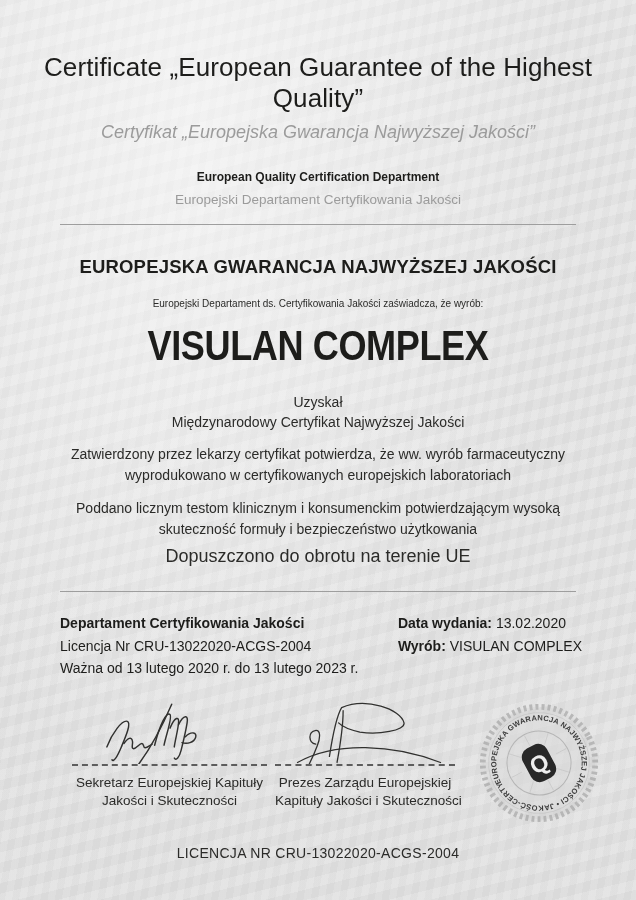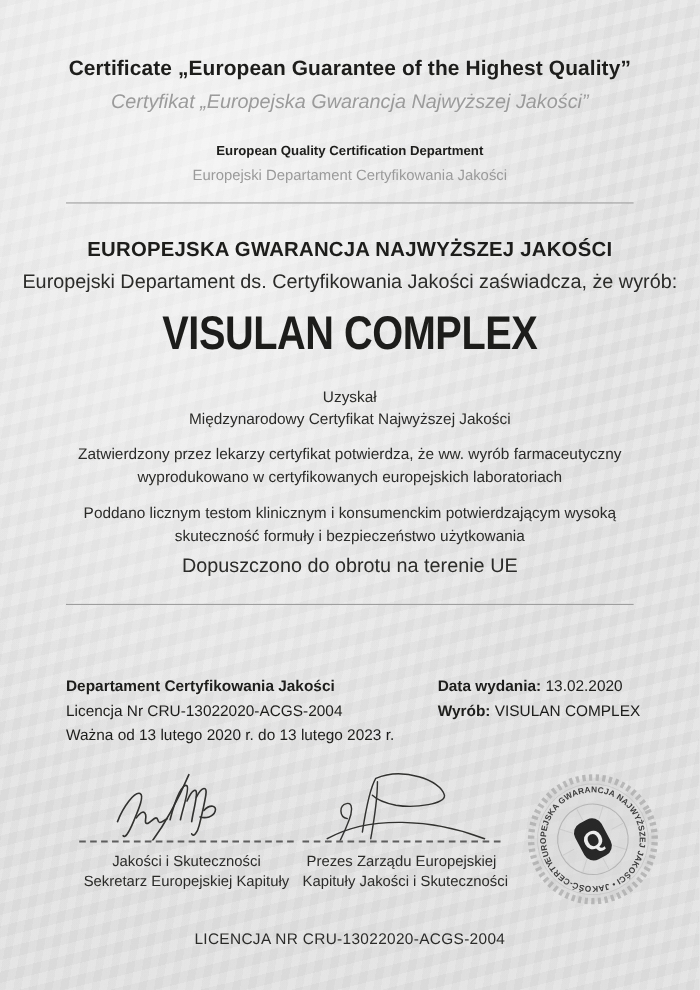--- a/index.html
+++ b/index.html
@@ -12,28 +12,28 @@
   .page{
     position:relative;width:636px;height:900px;overflow:hidden;
     text-align:center;
     background:
       radial-gradient(ellipse at 30% 15%, rgba(255,255,255,.55), rgba(255,255,255,0) 60%),
       repeating-linear-gradient(100deg, rgba(0,0,0,.016) 0 7px, rgba(255,255,255,.05) 7px 14px),
       repeating-linear-gradient(-14deg, rgba(0,0,0,.022) 0 10px, rgba(255,255,255,.06) 10px 20px),
       linear-gradient(#e7e7e7,#e2e2e2);
   }
   .pad-top{height:52px;}
-  .title-en{font-size:19px;font-weight:bold;margin:0 10px;letter-spacing:.1px;}
+  .title-en{font-size:26px;font-weight:normal;margin:0 10px;letter-spacing:.1px;}
   .title-pl{font-size:18px;color:#9b9b9b;margin-top:8px;font-style:italic;}
   .dept-en{font-size:12px;font-weight:bold;margin-top:27px;}
   .dept-pl{font-size:13.5px;color:#9b9b9b;margin-top:8px;}
   .address{margin-top:20px;font-size:13.5px;color:#9b9b9b;line-height:18.5px;}
   .rule{border:none;border-top:1px solid #9e9e9e;width:516px;margin:17px auto 0;}
   .heading-pl{font-size:18.5px;font-weight:bold;margin-top:31px;letter-spacing:.2px;}
-  .subheading{font-size:18px;margin-top:8px;color:#2b2b29;}
+  .subheading{font-size:10px;margin-top:20px;color:#2b2b29;}
   .product-name{
     font-size:43px;font-weight:bold;margin-top:12px;letter-spacing:-.5px;
     transform:scaleX(.84);transform-origin:center;white-space:nowrap;
   }
   .award{margin-top:22px;font-size:14px;line-height:20px;color:#2b2b29;}
   .para{margin:12px auto 0;font-size:14px;line-height:21px;max-width:520px;color:#2b2b29;}
   .para3{margin-top:6px;font-size:18px;color:#2b2b29;}
   .details{
     position:absolute;top:612px;left:60px;right:54px;
     display:flex;justify-content:space-between;text-align:left;
@@ -107,22 +107,22 @@
           <path d="M36,58 c5,-7 9,-8 10,-3 c1,4 -2,8 1,9 c3,1 7,-6 10,-6 c3,0 1,5 4,5 c3,0 6,-4 8,-4"></path>
           <path d="M72,60 C78,36 86,20 90,24 C93,27 86,46 83,60"></path>
           <path d="M90,40 C96,26 101,26 100,34 C99,44 96,54 95,62"></path>
           <path d="M100,36 C106,24 112,24 110,34 C108,46 105,58 103,66 C101,74 97,79 95,75"></path>
           <path d="M92,12 C80,40 64,68 52,84"></path>
           <path d="M108,50 c7,-7 14,-5 12,1 c-2,6 -10,8 -16,6"></path>
         </g>
       </svg>
       <div class="sig-dash"></div>
       <div class="sig-caption">
+        <div>Sekretarz Europejskiej Kapituły</div>
         <div>Jakości i Skuteczności</div>
-        <div>Sekretarz Europejskiej Kapituły</div>
       </div>
     </div>
 
     <div class="sig-col right">
       <svg class="sig-art" width="188" height="70" viewBox="0 0 200 92">
         <g fill="none" stroke="#222220" stroke-width="1.7" stroke-linecap="round" opacity="0.92">
           <path d="M30,66 c-10,-2 -10,-16 -1,-18 c8,-2 7,10 3,20 c-4,11 -8,19 -11,25"></path>
           <path d="M48,82 C52,56 58,28 64,18 C96,4 142,20 146,38 C148,48 112,54 88,50 C74,47 64,42 60,38"></path>
           <path d="M66,22 C66,42 62,68 58,90"></path>
           <path d="M6,90 C56,62 132,66 194,90"></path>

